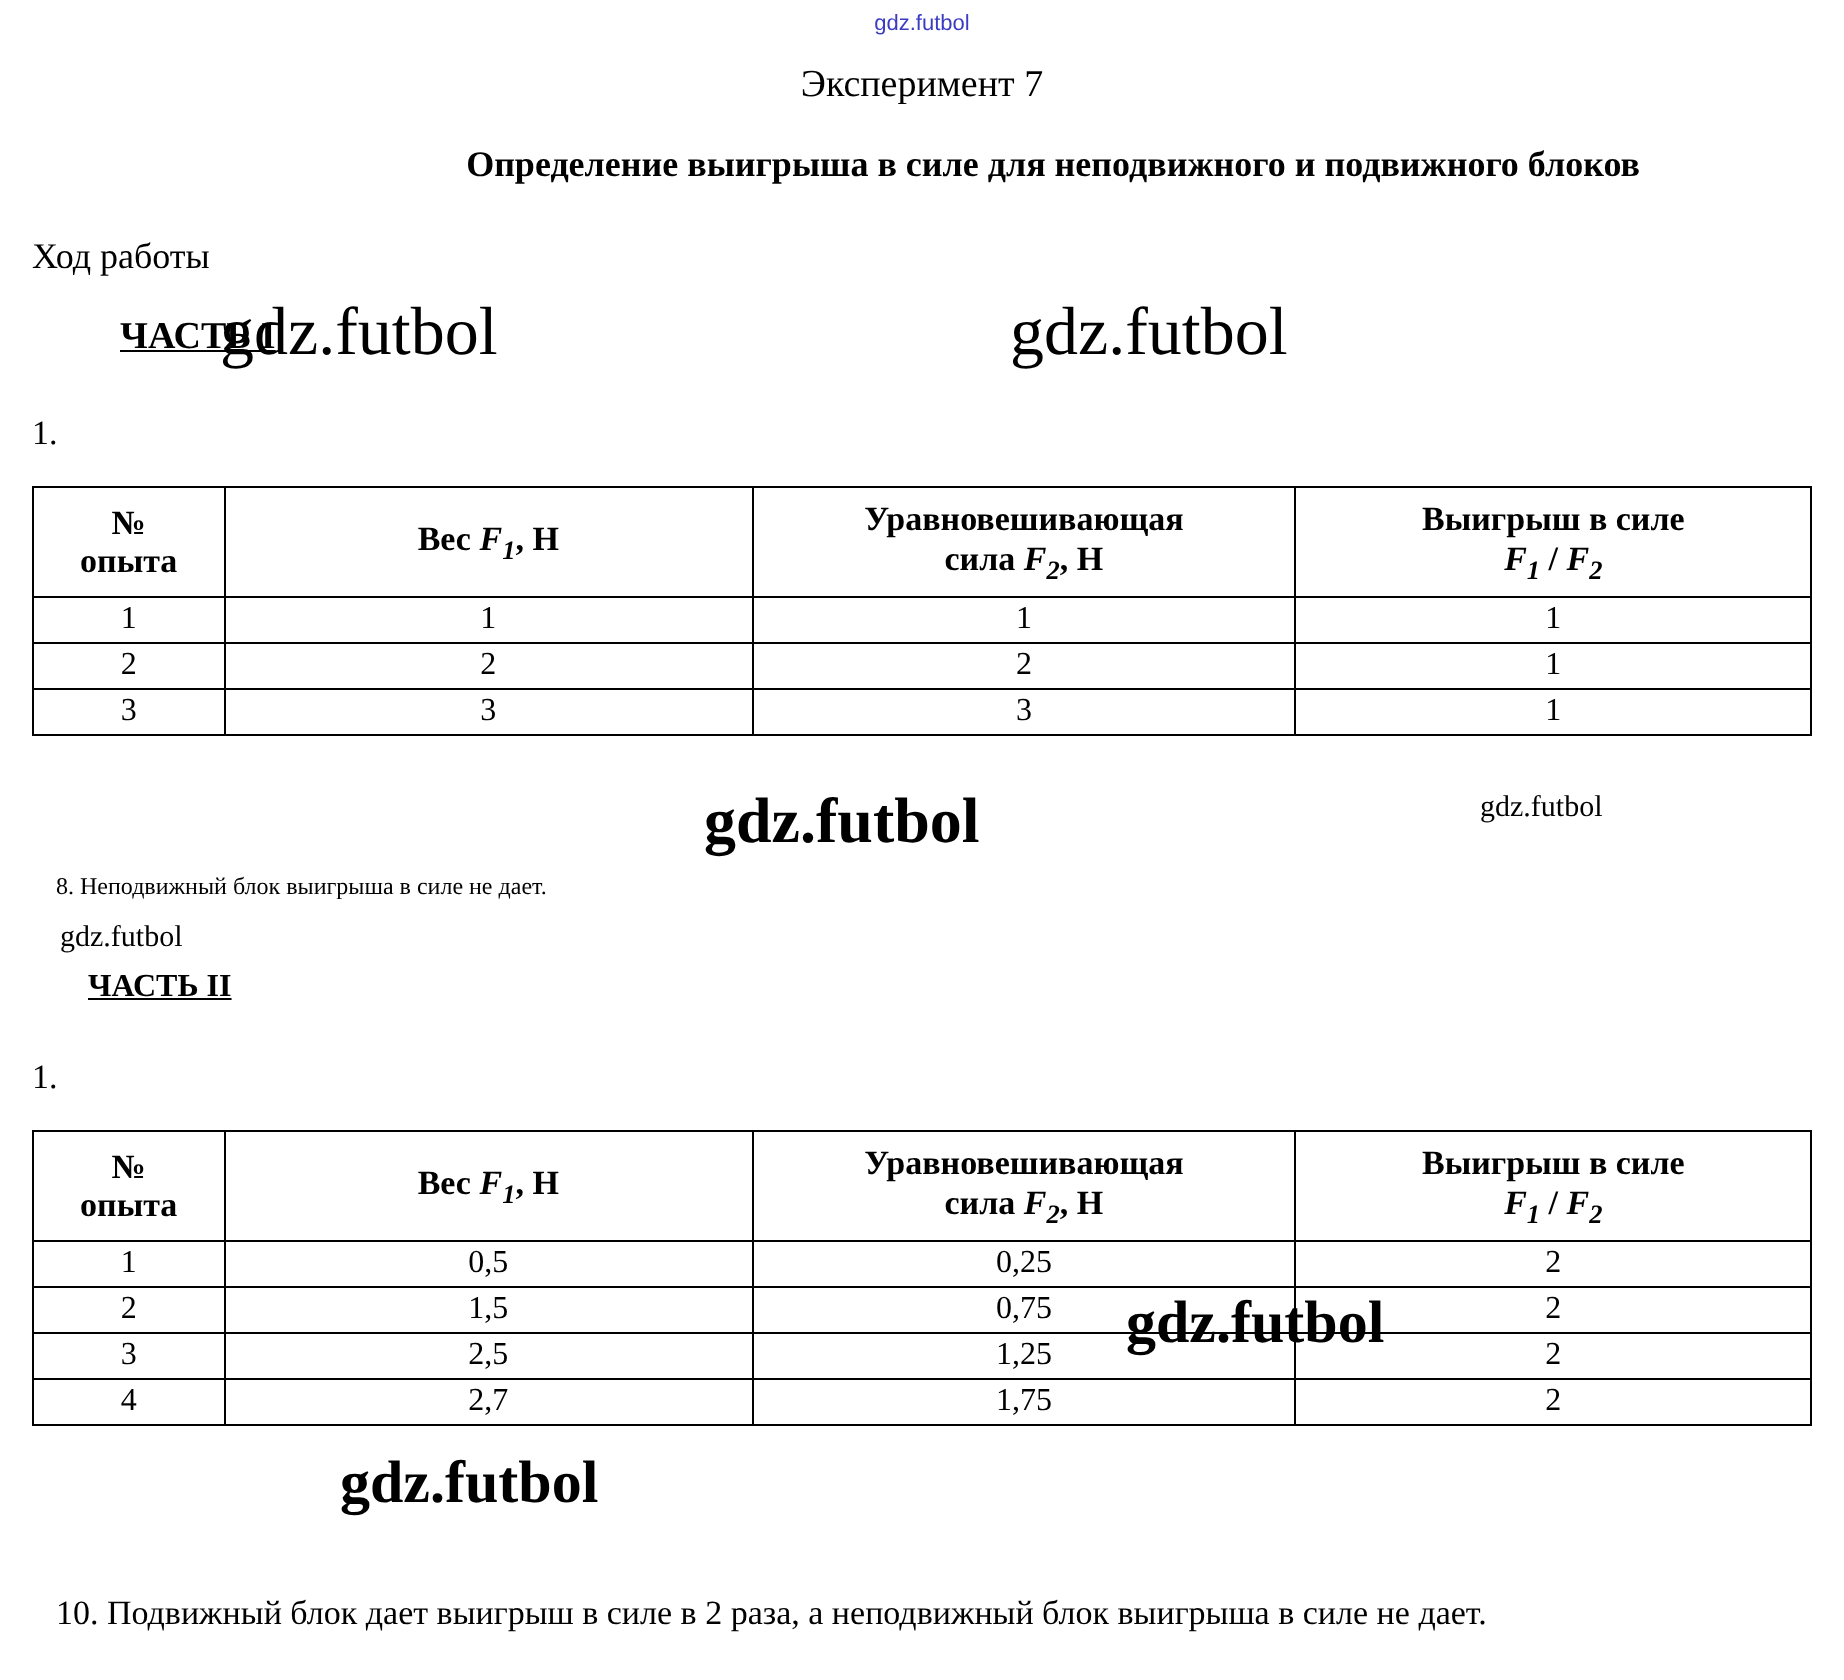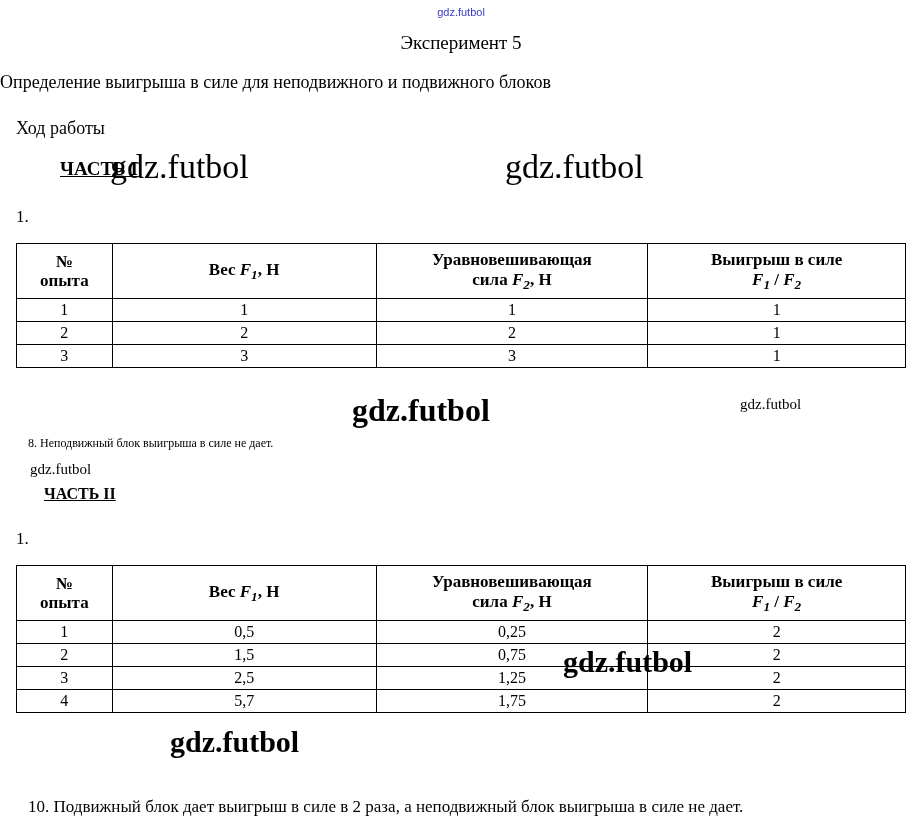--- a/index.html
+++ b/index.html
@@ -36,22 +36,23 @@
     left: 0;
     width: 922px;
     text-align: center;
     font-size: 19px;
   }
   .exp-subtitle {
     position: absolute;
     top: 72px;
     left: 0;
     width: 820px;
-    text-align: left;
+    text-align: right;
     font-size: 18px;
+    font-weight: bold;
   }
   .hod {
     position: absolute;
     top: 118px;
     left: 16px;
     font-size: 18px;
   }
   .part1 {
     position: absolute;
     top: 158px;
@@ -148,21 +149,21 @@
   .wm-f { top: 645px; left: 563px; font-size: 30px; font-weight: bold; }
   .wm-g { top: 725px; left: 170px; font-size: 30px; font-weight: bold; }
 </style>
 </head>
 <body>
 
 <div class="page">
 
   <div class="wm-top">gdz.futbol</div>
 
-  <div class="exp-title">Эксперимент 5</div>
+  <div class="exp-title">Эксперимент 7</div>
   <div class="exp-subtitle">Определение выигрыша в силе для неподвижного и подвижного блоков</div>
 
   <div class="hod">Ход работы</div>
 
   <div class="part1">ЧАСТЬ I</div>
   <div class="num1a">1.</div>
 
   <table class="data tbl1">
     <thead>
       <tr>
@@ -244,21 +245,21 @@
         <td class="c3">2</td>
       </tr>
       <tr>
         <td class="c0">3</td>
         <td class="c1">2,5</td>
         <td class="c2">1,25</td>
         <td class="c3">2</td>
       </tr>
       <tr>
         <td class="c0">4</td>
-        <td class="c1">5,7</td>
+        <td class="c1">2,7</td>
         <td class="c2">1,75</td>
         <td class="c3">2</td>
       </tr>
     </tbody>
   </table>
 
   <div class="stmt10">10. Подвижный блок дает выигрыш в силе в 2 раза, а неподвижный блок выигрыша в силе не дает.</div>
 
   <div class="wm wm-a">gdz.futbol</div>
   <div class="wm wm-b">gdz.futbol</div>

